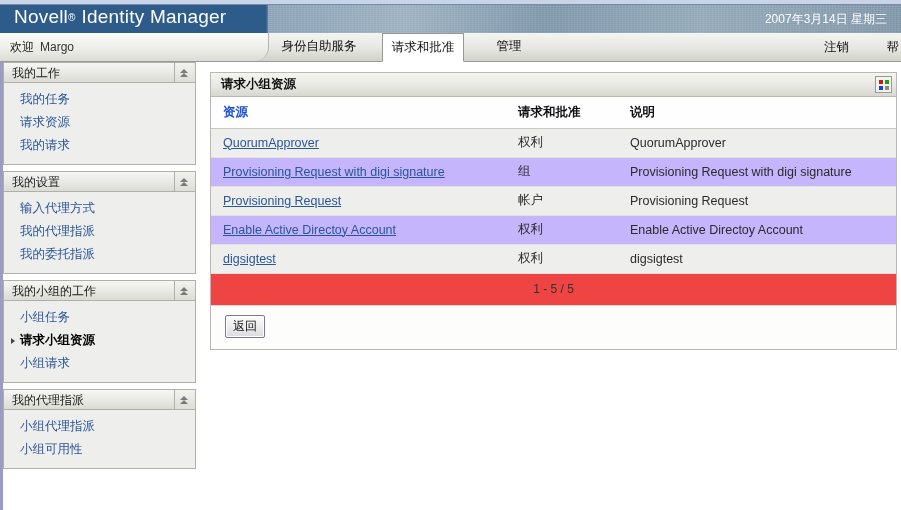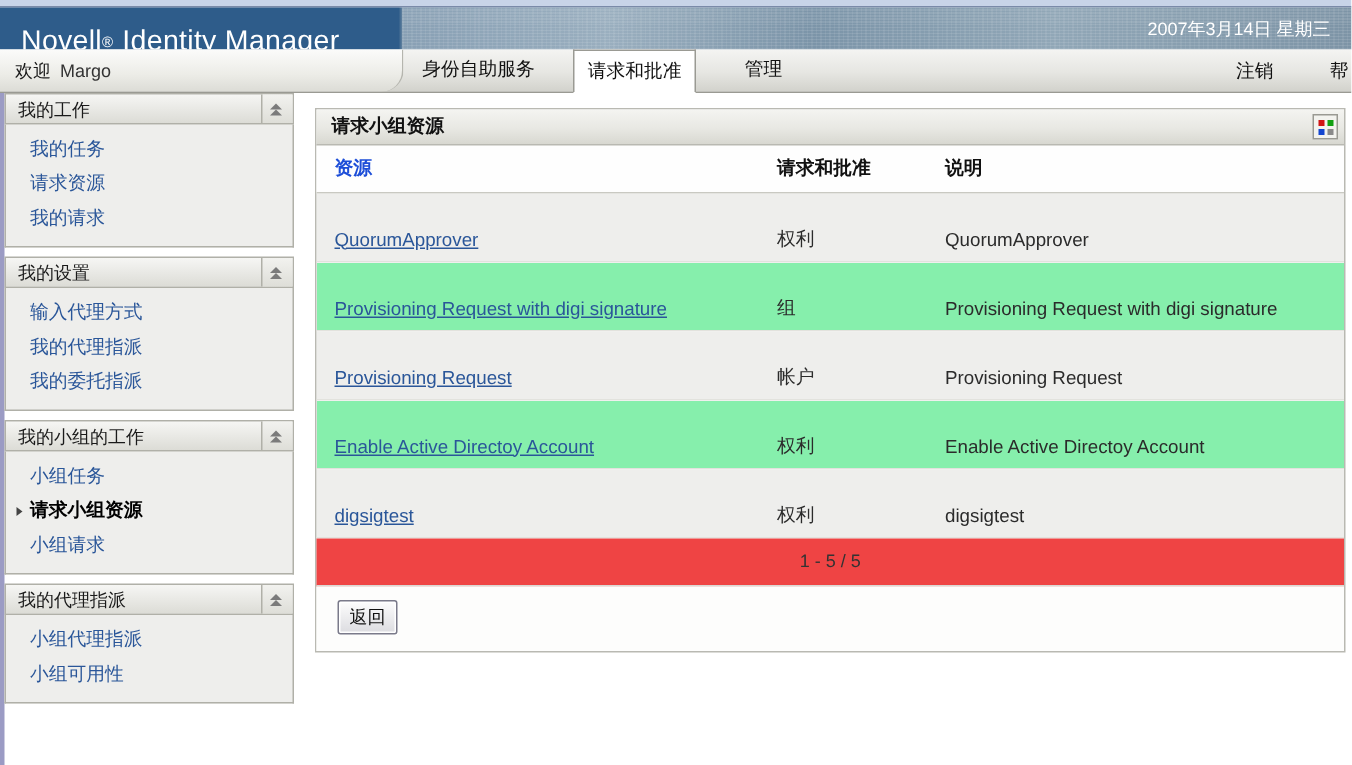--- a/index.html
+++ b/index.html
@@ -18,21 +18,21 @@
   }
   #banner .texture{
     position:absolute;left:268px;top:0;right:0;bottom:0;
     background-image:
       repeating-linear-gradient(0deg,rgba(255,255,255,.10) 0 1px,rgba(0,0,0,0) 1px 2px),
       repeating-linear-gradient(90deg,rgba(255,255,255,.07) 0 1px,rgba(0,0,0,0) 1px 3px),
       linear-gradient(115deg,rgba(255,255,255,.20) 0%,rgba(255,255,255,0) 45%);
     pointer-events:none;
   }
   #brand{
-    position:absolute;left:14px;top:12px;
+    position:absolute;left:14px;top:1px;
     color:#ffffff;font-size:19px;letter-spacing:.2px;
     white-space:nowrap;
   }
   #brand .reg{font-size:10px;vertical-align:2px;}
   #brand .im{margin-left:6px;}
   #bannerdate{
     position:absolute;right:14px;top:6px;
     color:#ffffff;font-size:12px;white-space:nowrap;
   }
   
@@ -150,26 +150,26 @@
   }
   table.grid{border-collapse:collapse;width:100%;table-layout:fixed;}
   table.grid th{
     text-align:left;font-size:12.5px;font-weight:bold;
     padding:7px 6px 7px 12px;color:#111;
     border-bottom:1px solid #c9c9c2;background:#fefefe;
     white-space:nowrap;
   }
   table.grid th.link span{color:#1d4ed8;cursor:pointer;}
   table.grid td{
-    font-size:12.5px;padding:22px 6px 6px 12px;color:#2b2b2b;
+    font-size:12.5px;padding:5px 6px 6px 12px;color:#2b2b2b;
     border-bottom:1px solid #e2e2dd;
     overflow:hidden;white-space:nowrap;text-overflow:ellipsis;
   }
   table.grid tr.odd td{background:#eeeeec;}
-  table.grid tr.even td{background:#86efac;}
+  table.grid tr.even td{background:#c4b5fd;}
   td.res span{color:#2a5699;text-decoration:underline;cursor:pointer;}
   #pager{
     text-align:center;font-size:12px;color:#333;
     padding:8px 0 9px 0;background:#ef4444;
     border-bottom:1px solid #d9d9d4;
   }
   #btnbar{padding:9px 0 11px 14px;background:#fdfdfc;}
   #backbtn{
     font-family:"Liberation Sans","DejaVu Sans",sans-serif;
     font-size:12px;color:#111;

